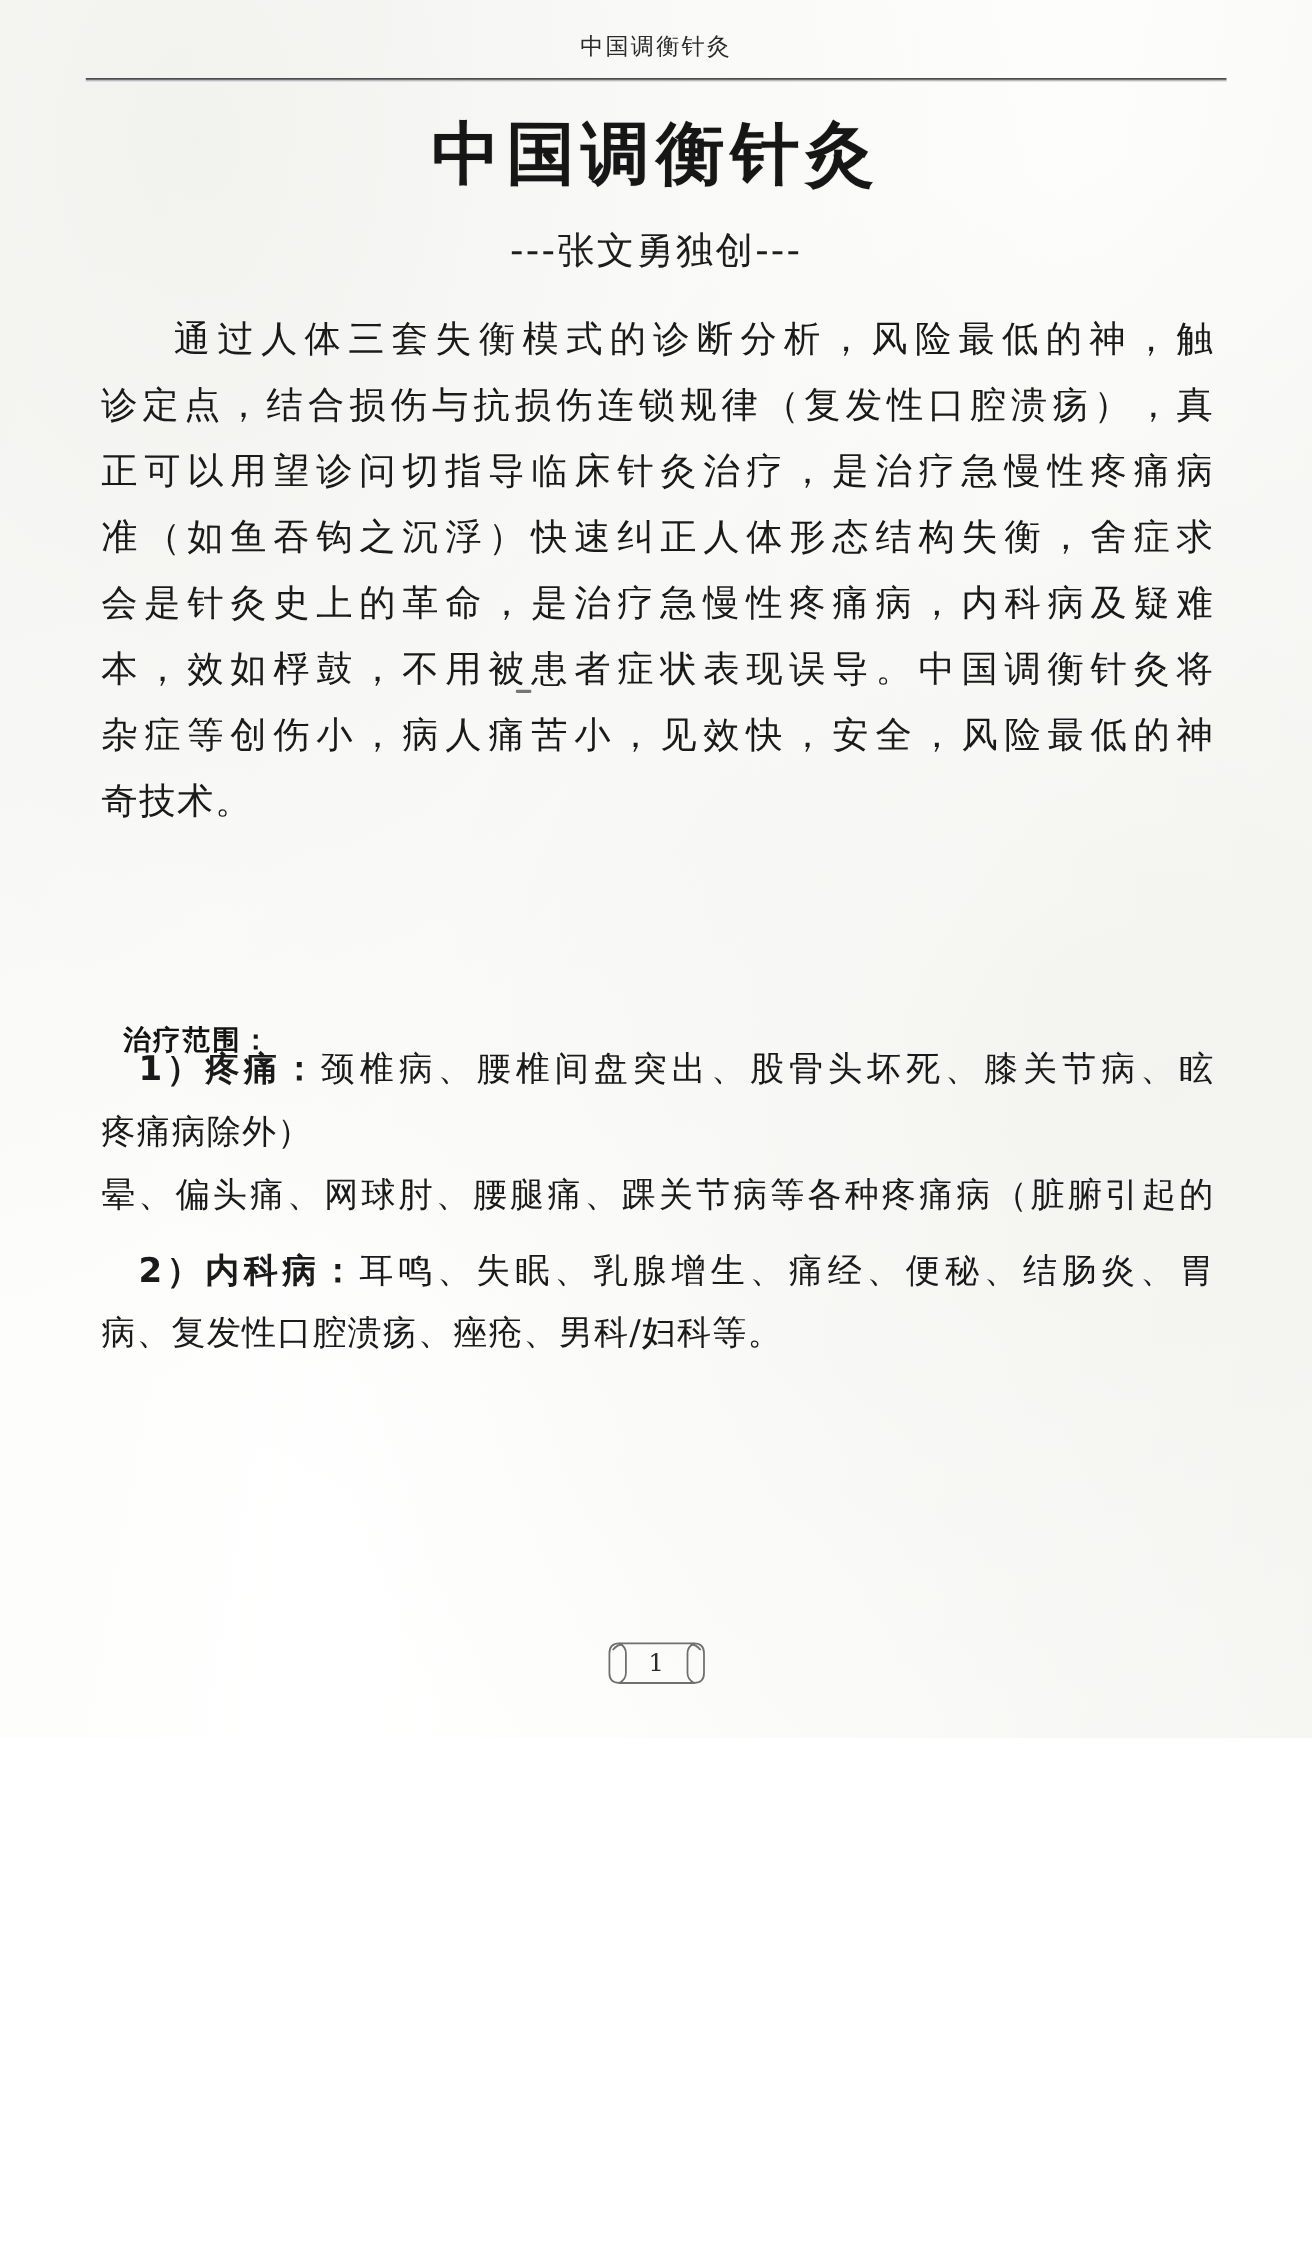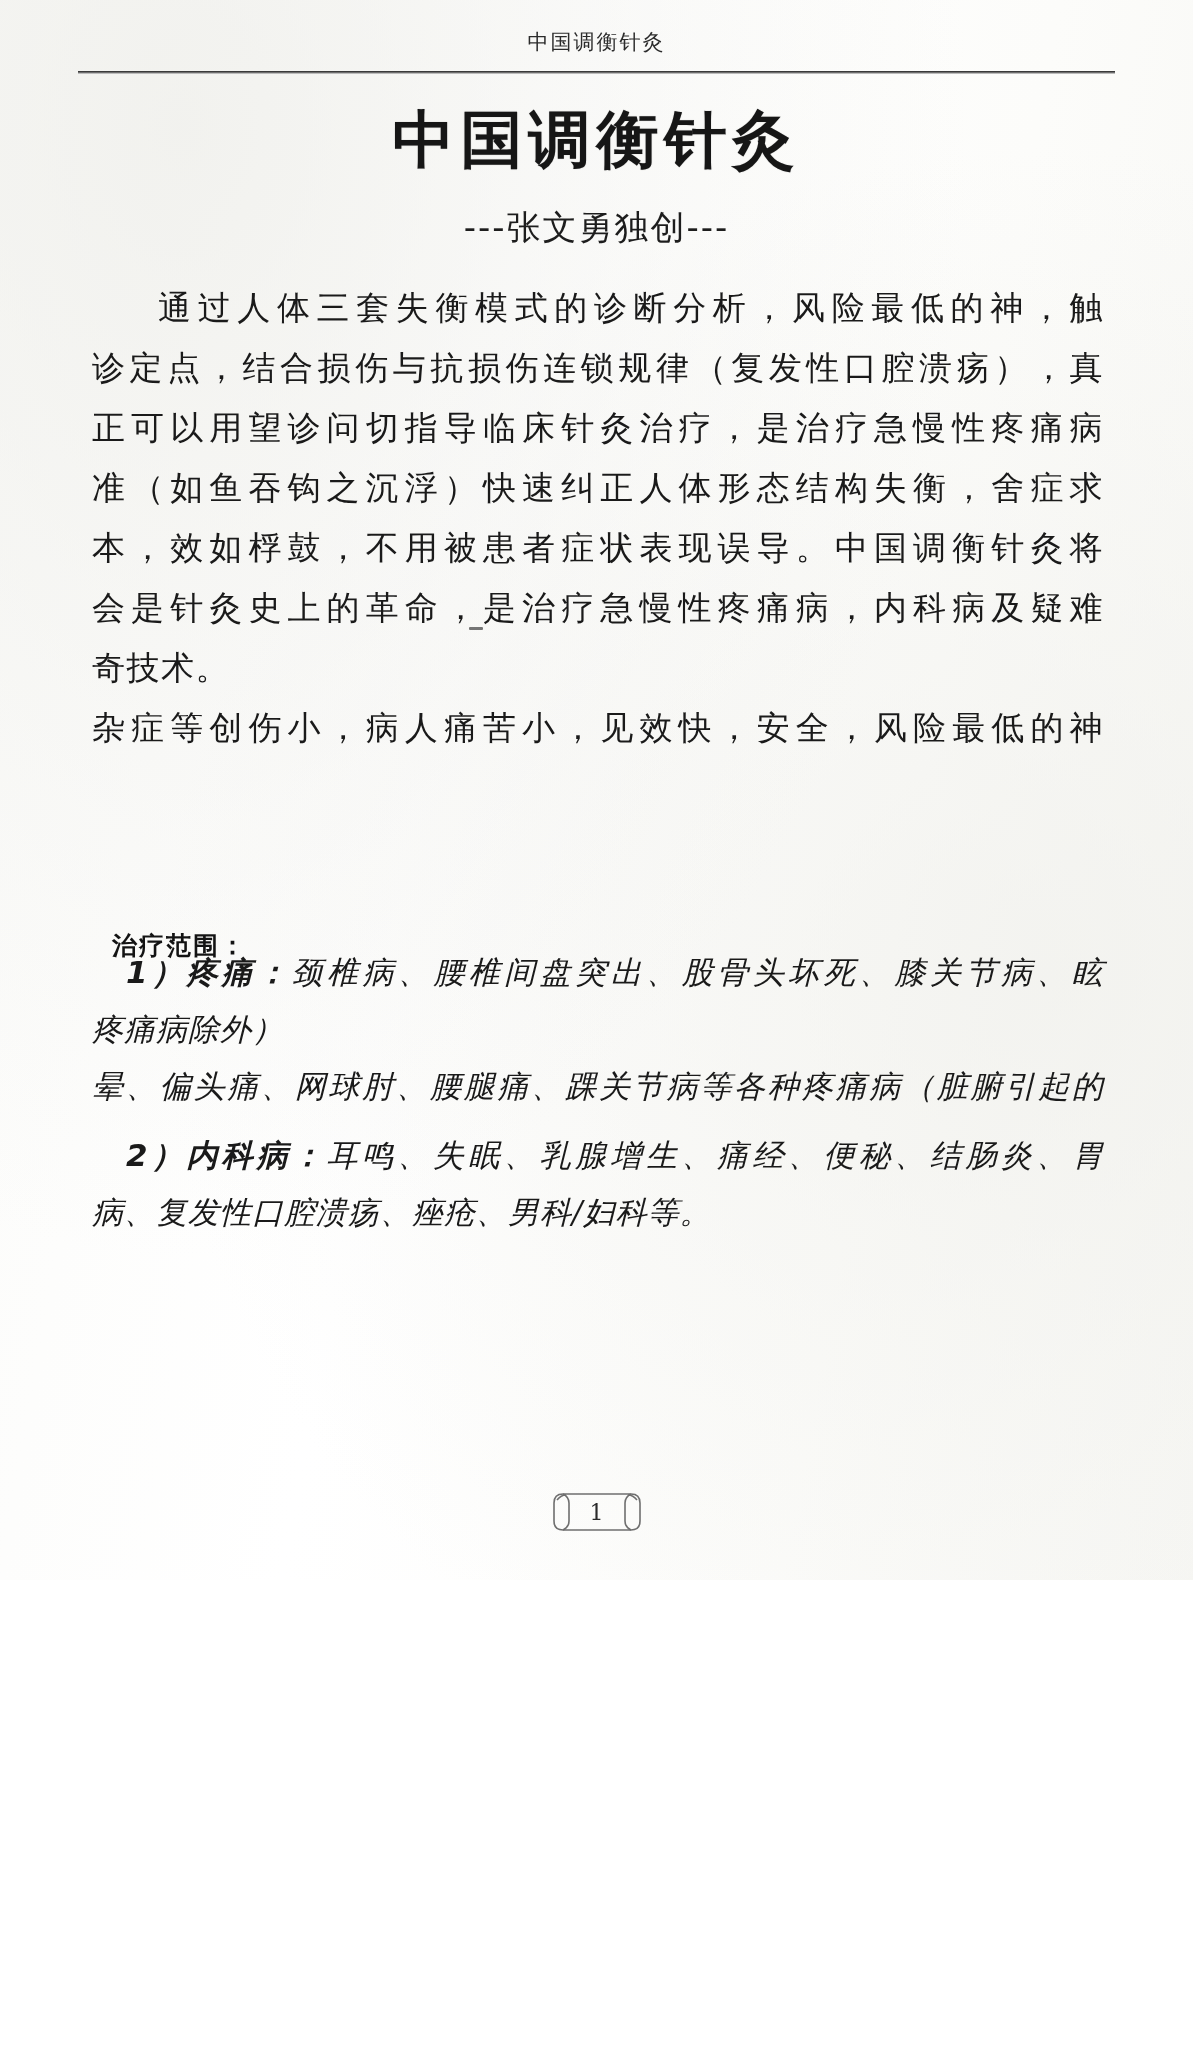--- a/index.html
+++ b/index.html
@@ -115,21 +115,21 @@
     color: #131313;
     font-family: Liberation Mono, monospace;
     margin-top: 47px;
   }
   .scope-block {
     position: absolute;
     top: 932px;
     left: 92px;
     width: 1012px;
   }
-  .scope-item { margin-top: 12px; font-style: italic; }
+  .scope-item { margin-top: 12px; }
   .scope-line {
     font-size: 31px;
     line-height: 57px;
     letter-spacing: 1px;
     color: #1a1a1a;
     white-space: pre;
     font-family: "DejaVu Serif", "Liberation Serif", serif;
   }
   .scope-line.first { text-indent: 34px; }
   .scope-line.justify {
@@ -179,24 +179,24 @@
   <div class="header-rule"></div>
 
   <div class="doc-title">中国调衡针灸</div>
   <div class="doc-subtitle">---张文勇独创---</div>
 
   <div class="body-block">
     <div class="body-line indent justify">通过人体三套失衡模式的诊断分析，风险最低的神，触</div>
     <div class="body-line justify">诊定点，结合损伤与抗损伤连锁规律（复发性口腔溃疡），真</div>
     <div class="body-line justify">正可以用望诊问切指导临床针灸治疗，是治疗急慢性疼痛病</div>
     <div class="body-line justify">准（如鱼吞钩之沉浮）快速纠正人体形态结构失衡，舍症求</div>
+    <div class="body-line justify">会是针灸史上的革命，是治疗急慢性疼痛病，内科病及疑难</div>
     <div class="body-line justify">本，效如桴鼓，不用被患者症状表现误导。中国调衡针灸将</div>
-    <div class="body-line justify">会是针灸史上的革命，是治疗急慢性疼痛病，内科病及疑难</div>
+    <div class="body-line justify">杂症等创伤小，病人痛苦小，见效快，安全，风险最低的神</div>
     <div class="body-line">奇技术。</div>
-    <div class="body-line justify">杂症等创伤小，病人痛苦小，见效快，安全，风险最低的神</div>
   </div>
   <div class="ink-artifact"></div>
 
   <div class="scope-heading">治疗范围：</div>
 
   <div class="scope-block">
 
     <div class="scope-item">
       <div class="scope-line first justify"><span class="scope-label">1）疼痛：</span><span>颈椎病、腰椎间盘突出、股骨头坏死、膝关节病、眩</span></div>
       <div class="scope-line">疼痛病除外）</div>

